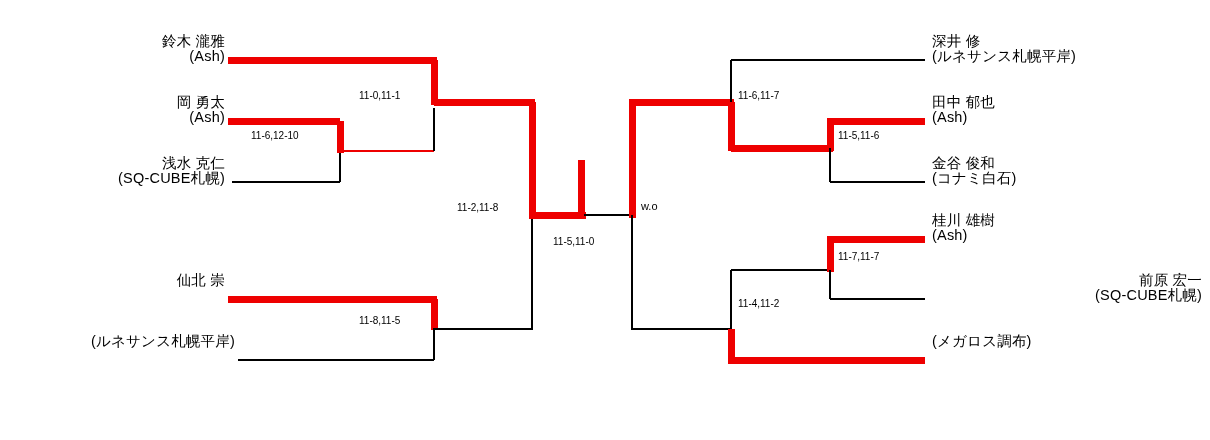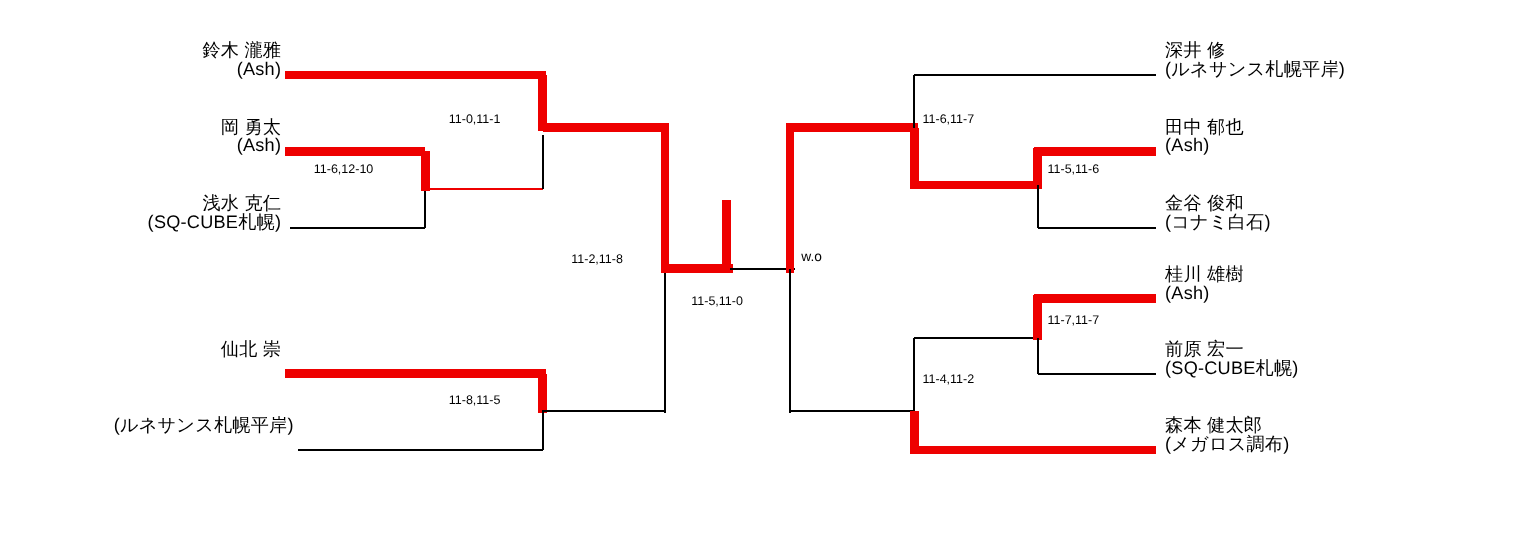--- a/index.html
+++ b/index.html
@@ -176,27 +176,26 @@
   <div class="label player align-left" style="left:932px; top:156px; width:270px;">
     <span class="pname">金谷 俊和</span>
     <span class="pclub">(コナミ白石)</span>
   </div>
 
   <div class="label player align-left" style="left:932px; top:213px; width:270px;">
     <span class="pname">桂川 雄樹</span>
     <span class="pclub">(Ash)</span>
   </div>
 
-  <div class="label player align-left" style="left:932px; top:273px; width:270px;">
+  <div class="label player align-left" style="left:932px; top:273px; width:270px;text-align:right;">
     <span class="pname">前原 宏一</span>
     <span class="pclub">(SQ-CUBE札幌)</span>
   </div>
 
   <div class="label player align-left" style="left:932px; top:334px; width:270px;">
-    <span class="pname">森本 健太郎</span>
     <span class="pclub">(メガロス調布)</span>
   </div>
 
   <div class="label score" style="left:251px; top:131px;">11-6,12-10</div>
 
   <div class="label score" style="left:359px; top:91px;">11-0,11-1</div>
 
   <div class="label score" style="left:359px; top:316px;">11-8,11-5</div>
 
   <div class="label score" style="left:457px; top:203px;">11-2,11-8</div>

